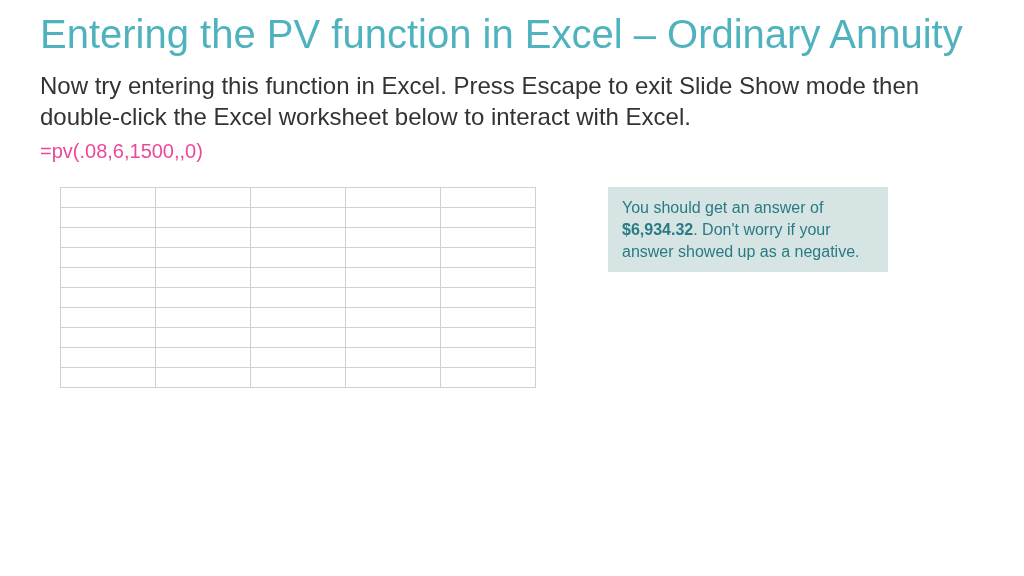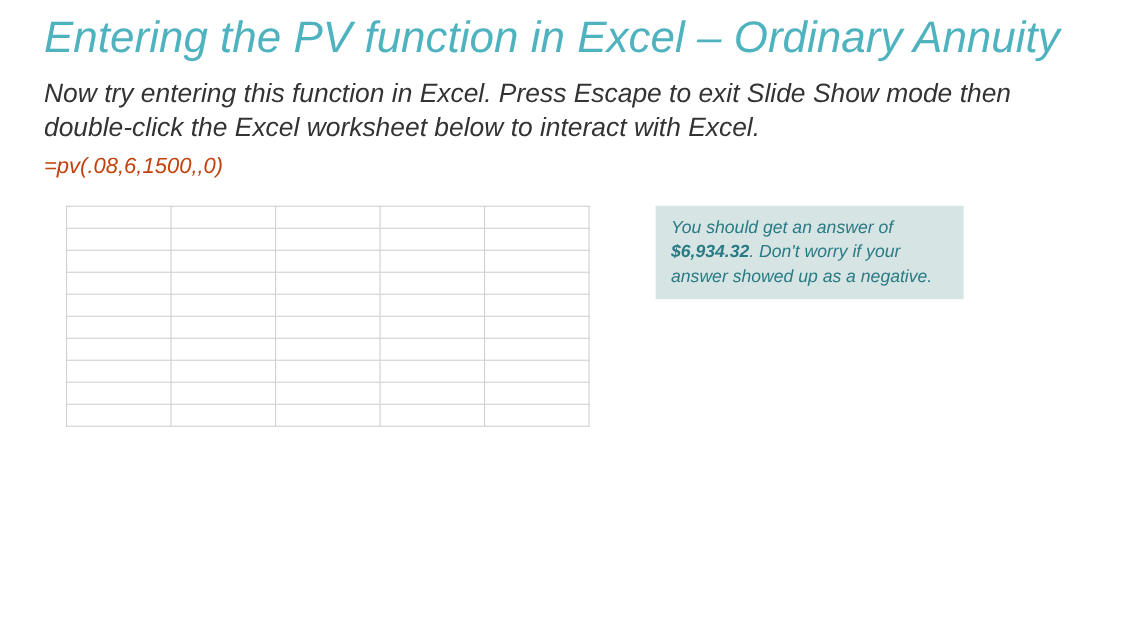--- a/index.html
+++ b/index.html
@@ -10,45 +10,44 @@
     body {
       width: 1024px;
       height: 576px;
       background: #ffffff;
       font-family: "Segoe UI Light", "Segoe UI", -apple-system, sans-serif;
       overflow: hidden;
       position: relative;
     }
     .slide {
       padding: 10px 40px 40px 40px;
-      font-style: italic;
     }
     .title {
       color: #4fb3bf;
       font-size: 40px;
       font-weight: 300;
       line-height: 1.2;
       margin-bottom: 12px;
     }
     .body-text {
       color: #333333;
       font-size: 24px;
       font-weight: 300;
       line-height: 1.3;
       margin-bottom: 8px;
     }
     .formula {
-      color: #c2410c;
+      color: #ec4899;
       font-size: 20px;
       font-weight: 300;
       margin-bottom: 24px;
     }
     .content-row {
       display: flex;
-      gap: 40px;
+      gap: 52px;
       align-items: flex-start;
       margin-top: 12px;
     }
     .excel-table {
       margin-left: 20px;
       border-collapse: collapse;
     }
     .excel-table td {
       border: 1px solid #d0d0d0;
       width: 95px;

